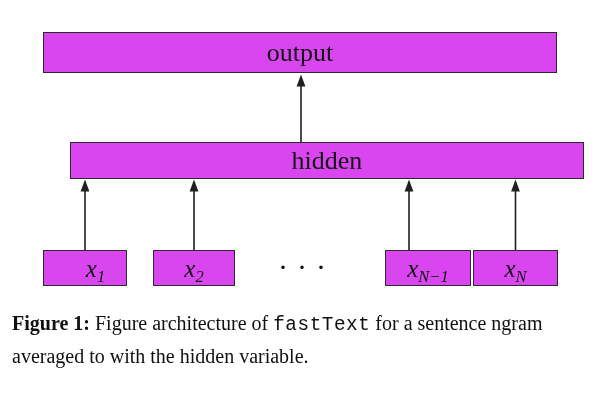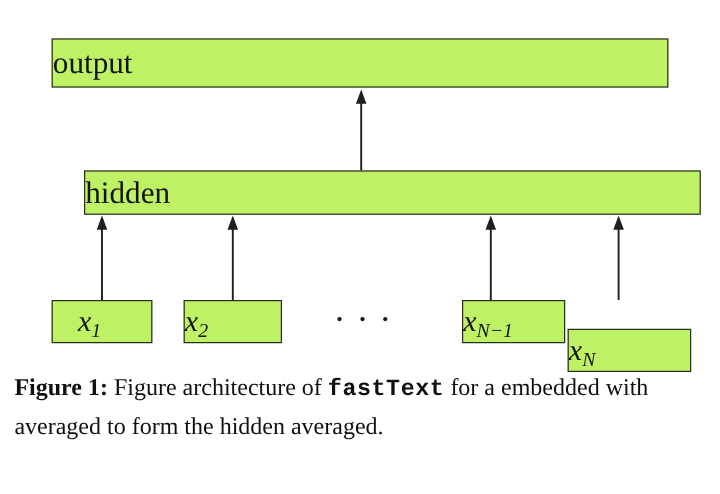--- a/index.html
+++ b/index.html
@@ -11,33 +11,34 @@
     overflow: hidden;
     color: #141414;
   }
   .figure { position: absolute; inset: 0; }
 
   
   .box {
     position: absolute;
     box-sizing: border-box;
     border: 1.6px solid #2a2a2a;
-    background: #bef264;
+    background: #d946ef;
     display: flex;
     align-items: center;
+    justify-content: center;
   }
   .output-box { left: 43px; top: 32px;  width: 514px; height: 41px; }
   .hidden-box { left: 43px; top: 142px; width: 514px; height: 37px; margin-left: 27px; }
   .layer-label { font-size: 26px; line-height: 1; color: #141414; }
 
   .input-box  { top: 250px; height: 36px; }
   .input-1 { left: 43px;  width: 84px; padding-left: 21px; }
   .input-2 { left: 153px; width: 82px; }
   .input-3 { left: 385px; width: 86px; }
-  .input-4 { left: 473px; width: 103px; margin-top: 24px; }
+  .input-4 { left: 473px; width: 85px; }
   .input-label { font-style: italic; font-size: 25px; line-height: 1; }
   .input-label sub {
     font-size: 0.66em;
     line-height: 0;
     vertical-align: -0.28em;
     letter-spacing: 0;
   }
 
   .ellipsis {
     position: absolute;
@@ -55,21 +56,21 @@
 
   
   .caption {
     position: absolute;
     left: 12px; top: 307px; width: 588px;
     font-size: 20px;
     color: #101010;
   }
   .cap-line { white-space: nowrap; line-height: 33px; height: 33px; }
   .b   { font-weight: bold; text-align: center; }
-  .mono { font-family: "Liberation Mono", monospace; font-size: 0.97em; letter-spacing: 0.5px; font-weight: bold; }
+  .mono { font-family: "Liberation Mono", monospace; font-size: 0.97em; letter-spacing: 0.5px; }
   .mi  { font-style: italic; }
   .mi sub { font-size: 0.68em; line-height: 0; vertical-align: -0.25em; }
 </style>
 </head>
 <body>
 
 <div class="figure">
 
   <div class="box output-box">
     <span class="layer-label">output</span>
@@ -111,17 +112,17 @@
       <line x1="409" y1="250" x2="409" y2="189"></line>
       <polygon points="409,179.5 404.6,191.5 413.4,191.5"></polygon>
     </g>
     <g>
       <line x1="515.5" y1="250" x2="515.5" y2="189"></line>
       <polygon points="515.5,179.5 511.1,191.5 519.9,191.5"></polygon>
     </g>
   </svg>
 
   <div class="caption">
-    <div class="cap-line"><span class="b">Figure 1:</span><span> Figure architecture of </span><span class="mono">fastText</span><span> for a embedded with</span></div>
-    <div class="cap-line"><span>averaged to form the hidden averaged.</span></div>
+    <div class="cap-line"><span class="b">Figure 1:</span><span> Figure architecture of </span><span class="mono">fastText</span><span> for a sentence ngram</span></div>
+    <div class="cap-line"><span>averaged to with the hidden variable.</span></div>
   </div>
 
 </div>
 
 </body></html>

